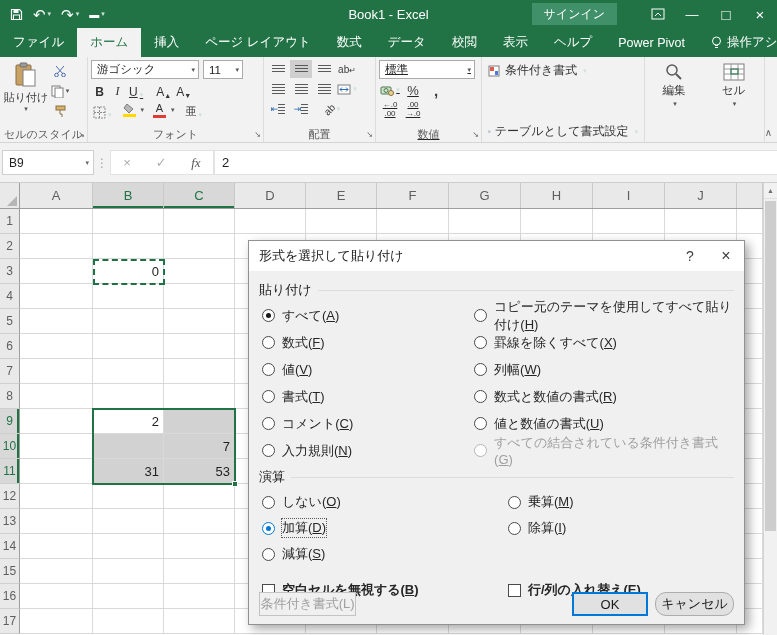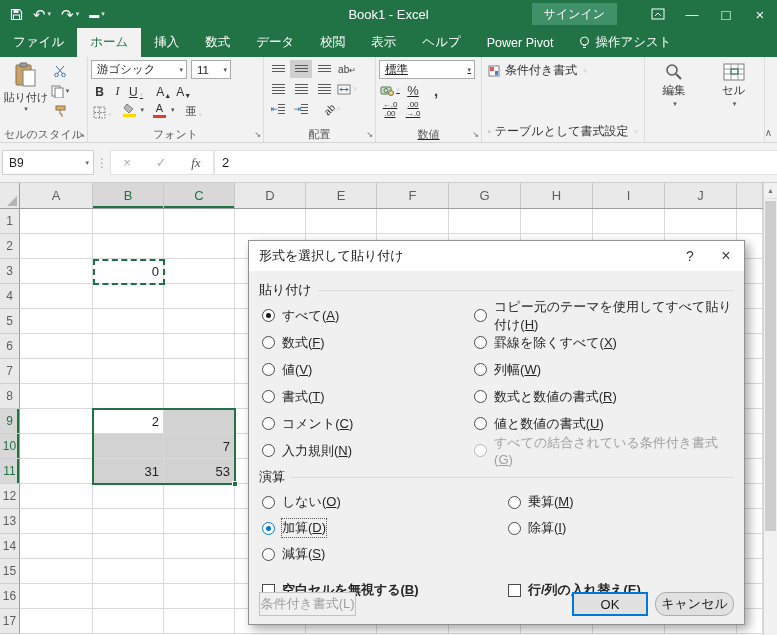--- a/index.html
+++ b/index.html
@@ -159,20 +159,23 @@
     <div class="tab">
       <span>ファイル</span>
     </div>
     <div class="tab active">
       <span>ホーム</span>
     </div>
     <div class="tab">
       <span>挿入</span>
     </div>
     <div class="tab">
+      <span>ページ レイアウト</span>
+    </div>
+    <div class="tab">
       <span>数式</span>
     </div>
     <div class="tab">
       <span>データ</span>
     </div>
     <div class="tab">
       <span>校閲</span>
     </div>
     <div class="tab">
       <span>表示</span>
@@ -231,21 +234,21 @@
       </div>
     </div>
     <div class="rgroup-foot">セルのスタイル</div>
     <span class="launcher">↘</span>
   </div>
 
   <div class="rgroup" style="width:176px;">
     <div class="rgroup-body">
       <div class="fontgrp-col">
         <div class="iconrow">
-          <span class="inputbox" style="width:96px;">
+          <span class="inputbox" style="width:108px;">
               <span>游ゴシック</span>
               <span class="caret">▾</span>
             </span>
           <span class="inputbox" style="width:40px;margin-left:3px;">
               <span>11</span>
               <span class="caret">▾</span>
             </span>
         </div>
         <div class="iconrow">
           <span class="glyphbtn bold-g">B</span>

